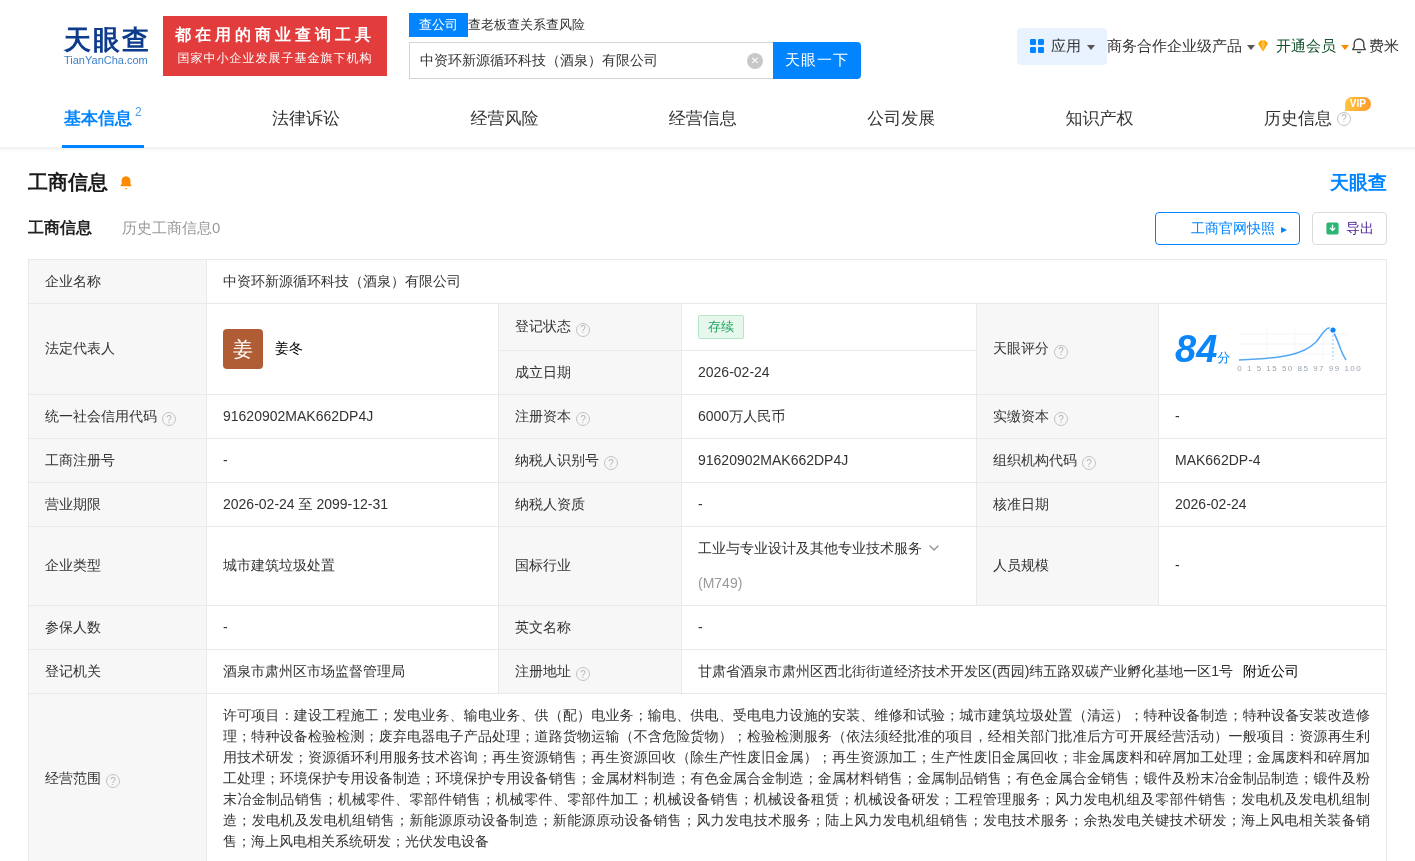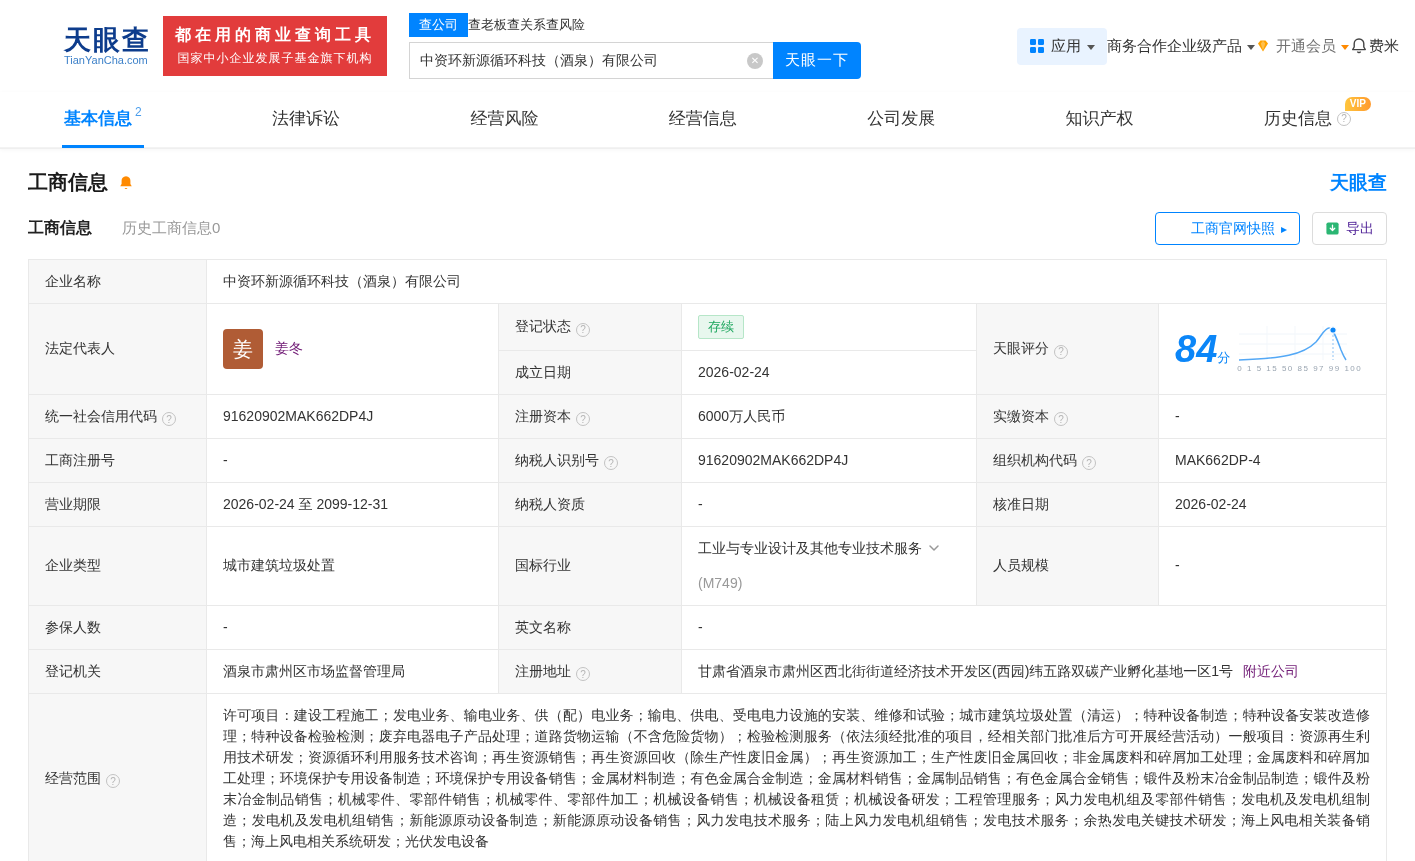--- a/index.html
+++ b/index.html
@@ -25,21 +25,21 @@
   .search-input { border: none; outline: none; flex: 1; font-size: 14px; color: #333; font-family: inherit; background: transparent; }
   .clear-icon { width: 16px; height: 16px; border-radius: 50%; background: #c8c8c8; color: #fff; font-size: 10px; display: flex; align-items: center; justify-content: center; cursor: pointer; flex: none; }
   .clear-icon::before { content: "✕"; }
   .search-btn { width: 88px; background: #0084ff; color: #fff; border: none; font-size: 15px; cursor: pointer; border-radius: 0 4px 4px 0; font-family: inherit; letter-spacing: 1px; }
   .header-right { margin-left: auto; display: flex; align-items: center; font-size: 15px; }
   .apps-btn { display: flex; align-items: center; gap: 6px; background: #e9f3ff; border-radius: 4px; padding: 9px 12px; cursor: pointer; }
   .caret { width: 0; height: 0; border-left: 4px solid transparent; border-right: 4px solid transparent; border-top: 5px solid #555; margin-top: 2px; }
   .caret.orange { border-top-color: #ff8a00; }
   .hr-item { display: flex; align-items: center; gap: 5px; cursor: pointer; }
   .hr-link { cursor: pointer; }
-  .vip-color { color: #737373; }
+  .vip-color { color: #14532d; }
   .bell-btn { cursor: pointer; display: flex; }
   
   .navbar { display: flex; justify-content: space-between; align-items: stretch; height: 57px; padding: 0 62px; border-bottom: 1px solid #efefef; box-shadow: 0 -1px 0 #f3f3f3 inset, 0 1px 4px rgba(0,0,0,0.04); }
   .ntab { display: flex; align-items: center; font-size: 17px; color: #333; cursor: pointer; position: relative; border-bottom: 3px solid transparent; padding: 0 2px; }
   .ntab.active { color: #0084ff; font-weight: bold; border-bottom-color: #0084ff; }
   .sup { font-size: 12px; color: #4a9dec; margin-left: 3px; position: relative; top: -7px; font-weight: normal; }
   .vip-tag { position: absolute; top: 5px; right: -18px; background: linear-gradient(90deg, #ffc53d, #ff9a2e); color: #fff; font-size: 10px; font-weight: bold; line-height: 14px; padding: 0 5px; border-radius: 7px 7px 7px 0; }
   .help { display: inline-flex; width: 14px; height: 14px; border: 1px solid #c3c3c3; border-radius: 50%; color: #b5b5b5; font-size: 10px; align-items: center; justify-content: center; margin-left: 5px; vertical-align: -2px; flex: none; }
   .help::before { content: "?"; }
   
@@ -56,21 +56,21 @@
   .btn { display: flex; align-items: center; gap: 6px; height: 33px; padding: 0 12px; border-radius: 4px; font-size: 14px; cursor: pointer; background: #fff; font-family: inherit; }
   .btn-snapshot { border: 1px solid #0084ff; color: #0084ff; }
   .btn-snapshot::after { content: "▸"; font-size: 12px; }
   .btn-export { border: 1px solid #dcdcdc; color: #4c1d95; }
   
   .info-table { border-collapse: collapse; margin: 2px 28px 0; width: 1359px; table-layout: fixed; font-size: 14px; }
   .info-table td { border: 1px solid #e9e9e9; padding: 11px 16px; vertical-align: middle; line-height: 1.5; word-break: break-all; }
   td.lbl { background: #f7f7f7; color: #333; }
   .rep { display: flex; align-items: center; gap: 12px; }
   .avatar { width: 40px; height: 40px; border-radius: 4px; background: #b05c35; color: #fff; font-size: 20px; display: flex; align-items: center; justify-content: center; cursor: pointer; flex: none; }
-  .blue-link { color: #701a75; cursor: pointer; text-decoration: none; }
+  .blue-link { color: #000000; cursor: pointer; text-decoration: none; }
   .badge-green { display: inline-block; background: #e8f7ee; border: 1px solid #b6e6c8; color: #20a860; font-size: 13px; padding: 1px 9px; border-radius: 2px; }
   .score-cell { padding: 6px 10px; }
   .score-wrap { display: flex; align-items: center; gap: 7px; }
   .score-num { font-size: 38px; font-weight: bold; font-style: italic; color: #0b86f8; line-height: 1; }
   .score-unit { font-size: 13px; color: #0b86f8; }
   .score-chart-wrap { display: flex; flex-direction: column; }
   .score-axis { font-size: 8px; color: #9aa5b1; letter-spacing: 1.5px; margin-top: 1px; white-space: nowrap; }
   .industry-line { display: flex; align-items: center; gap: 6px; cursor: pointer; }
   .industry-code { color: #999; margin-top: 14px; }
   .scope-td { text-align: justify; line-height: 29px; padding: 14px 20px; }

